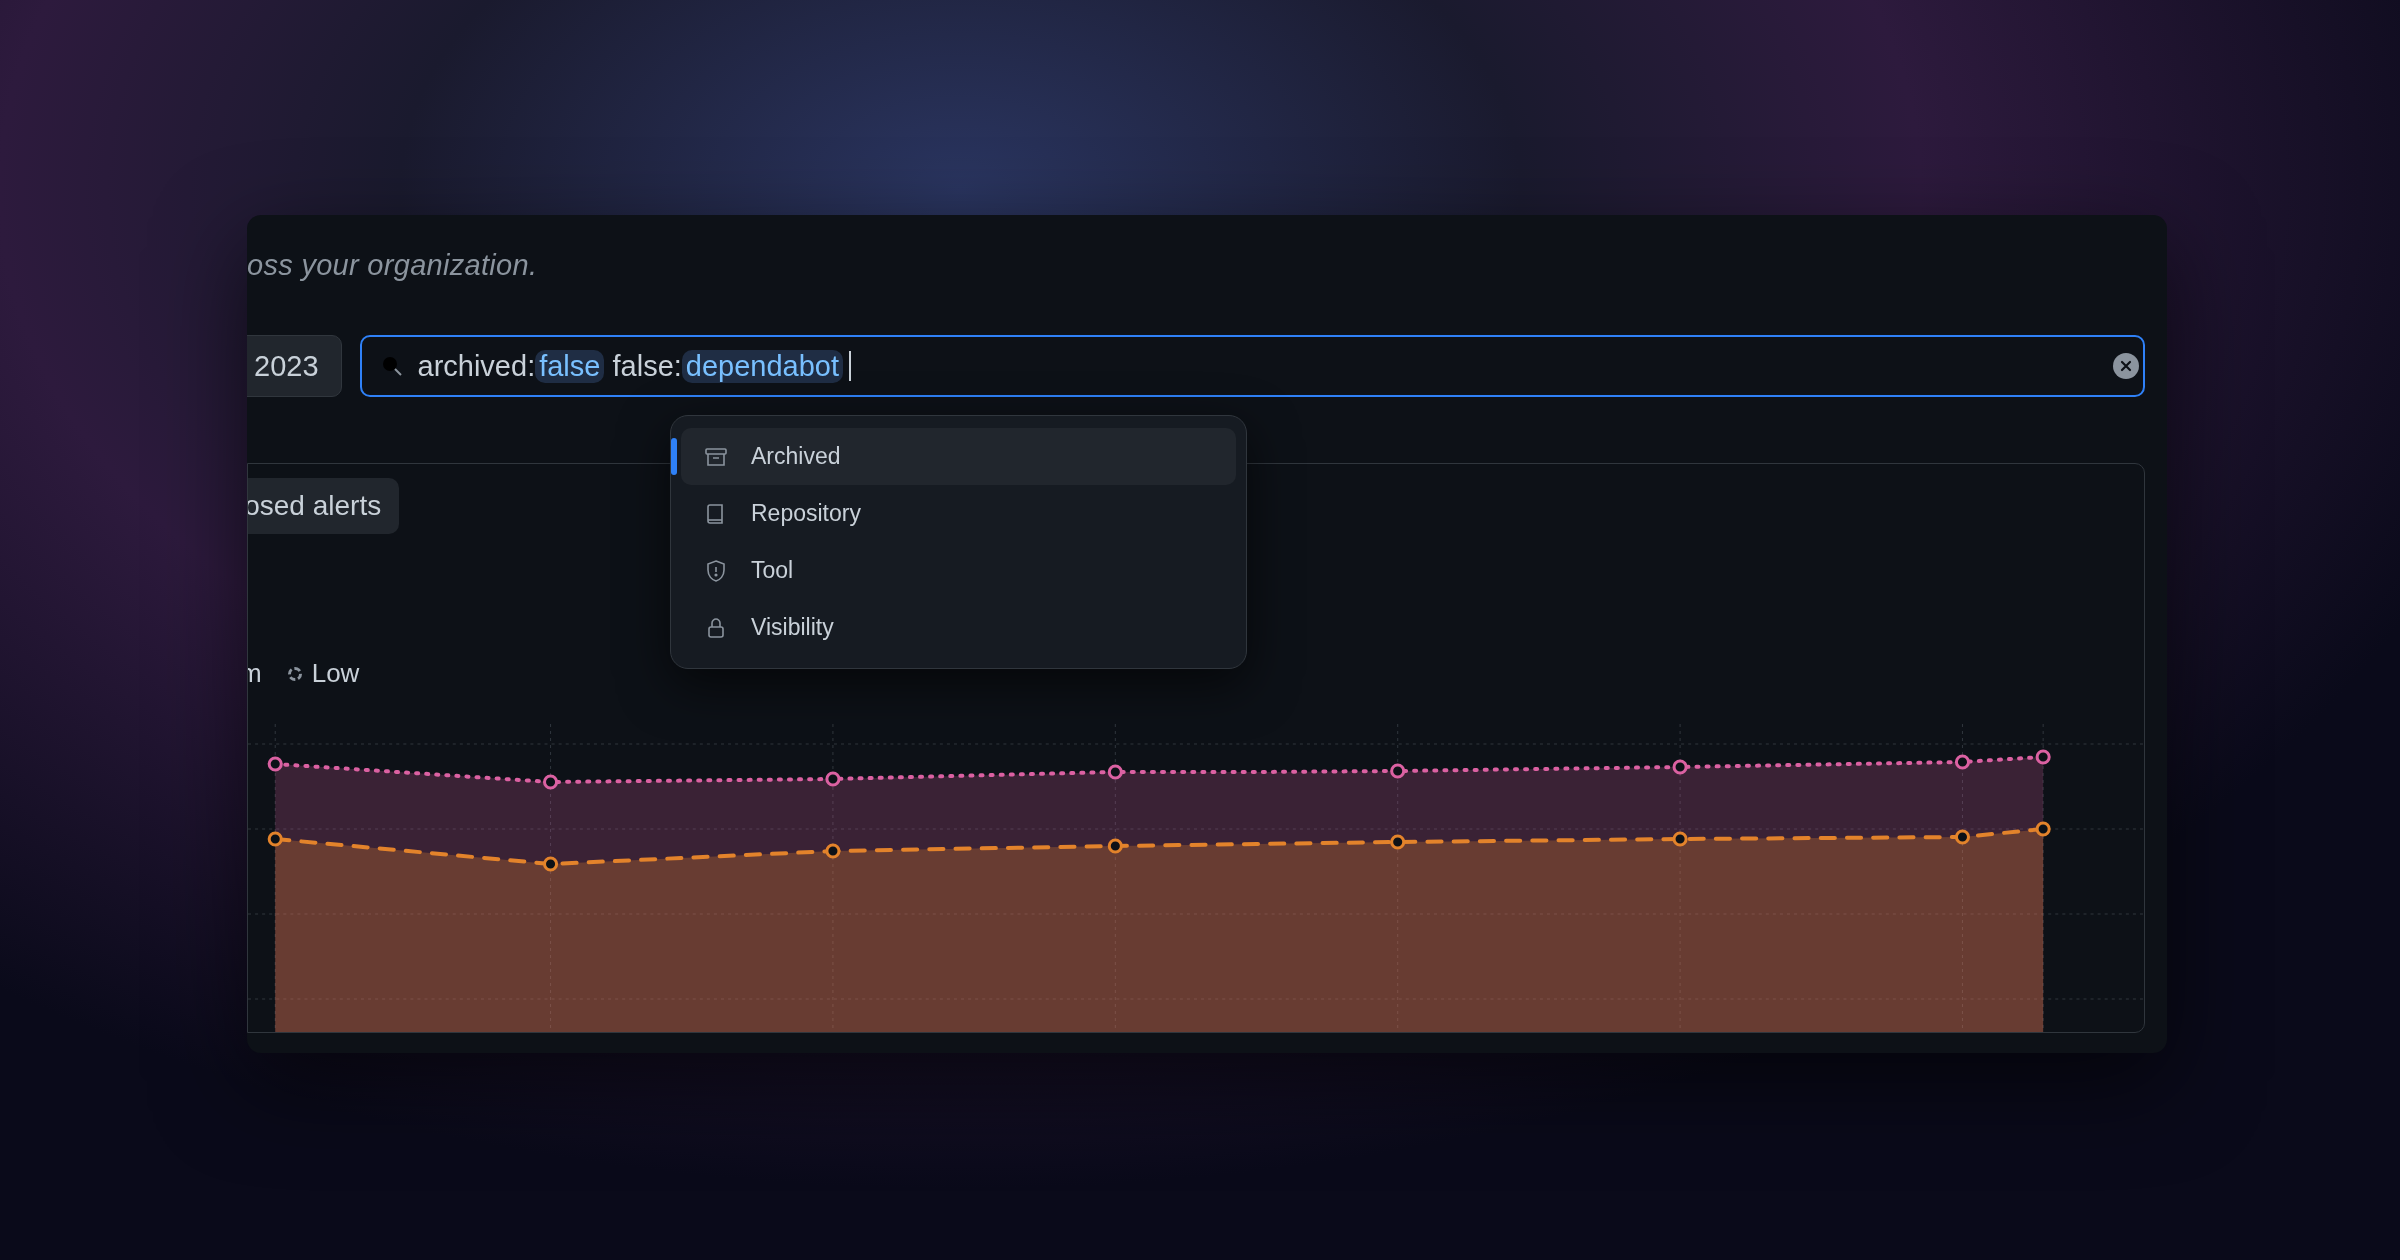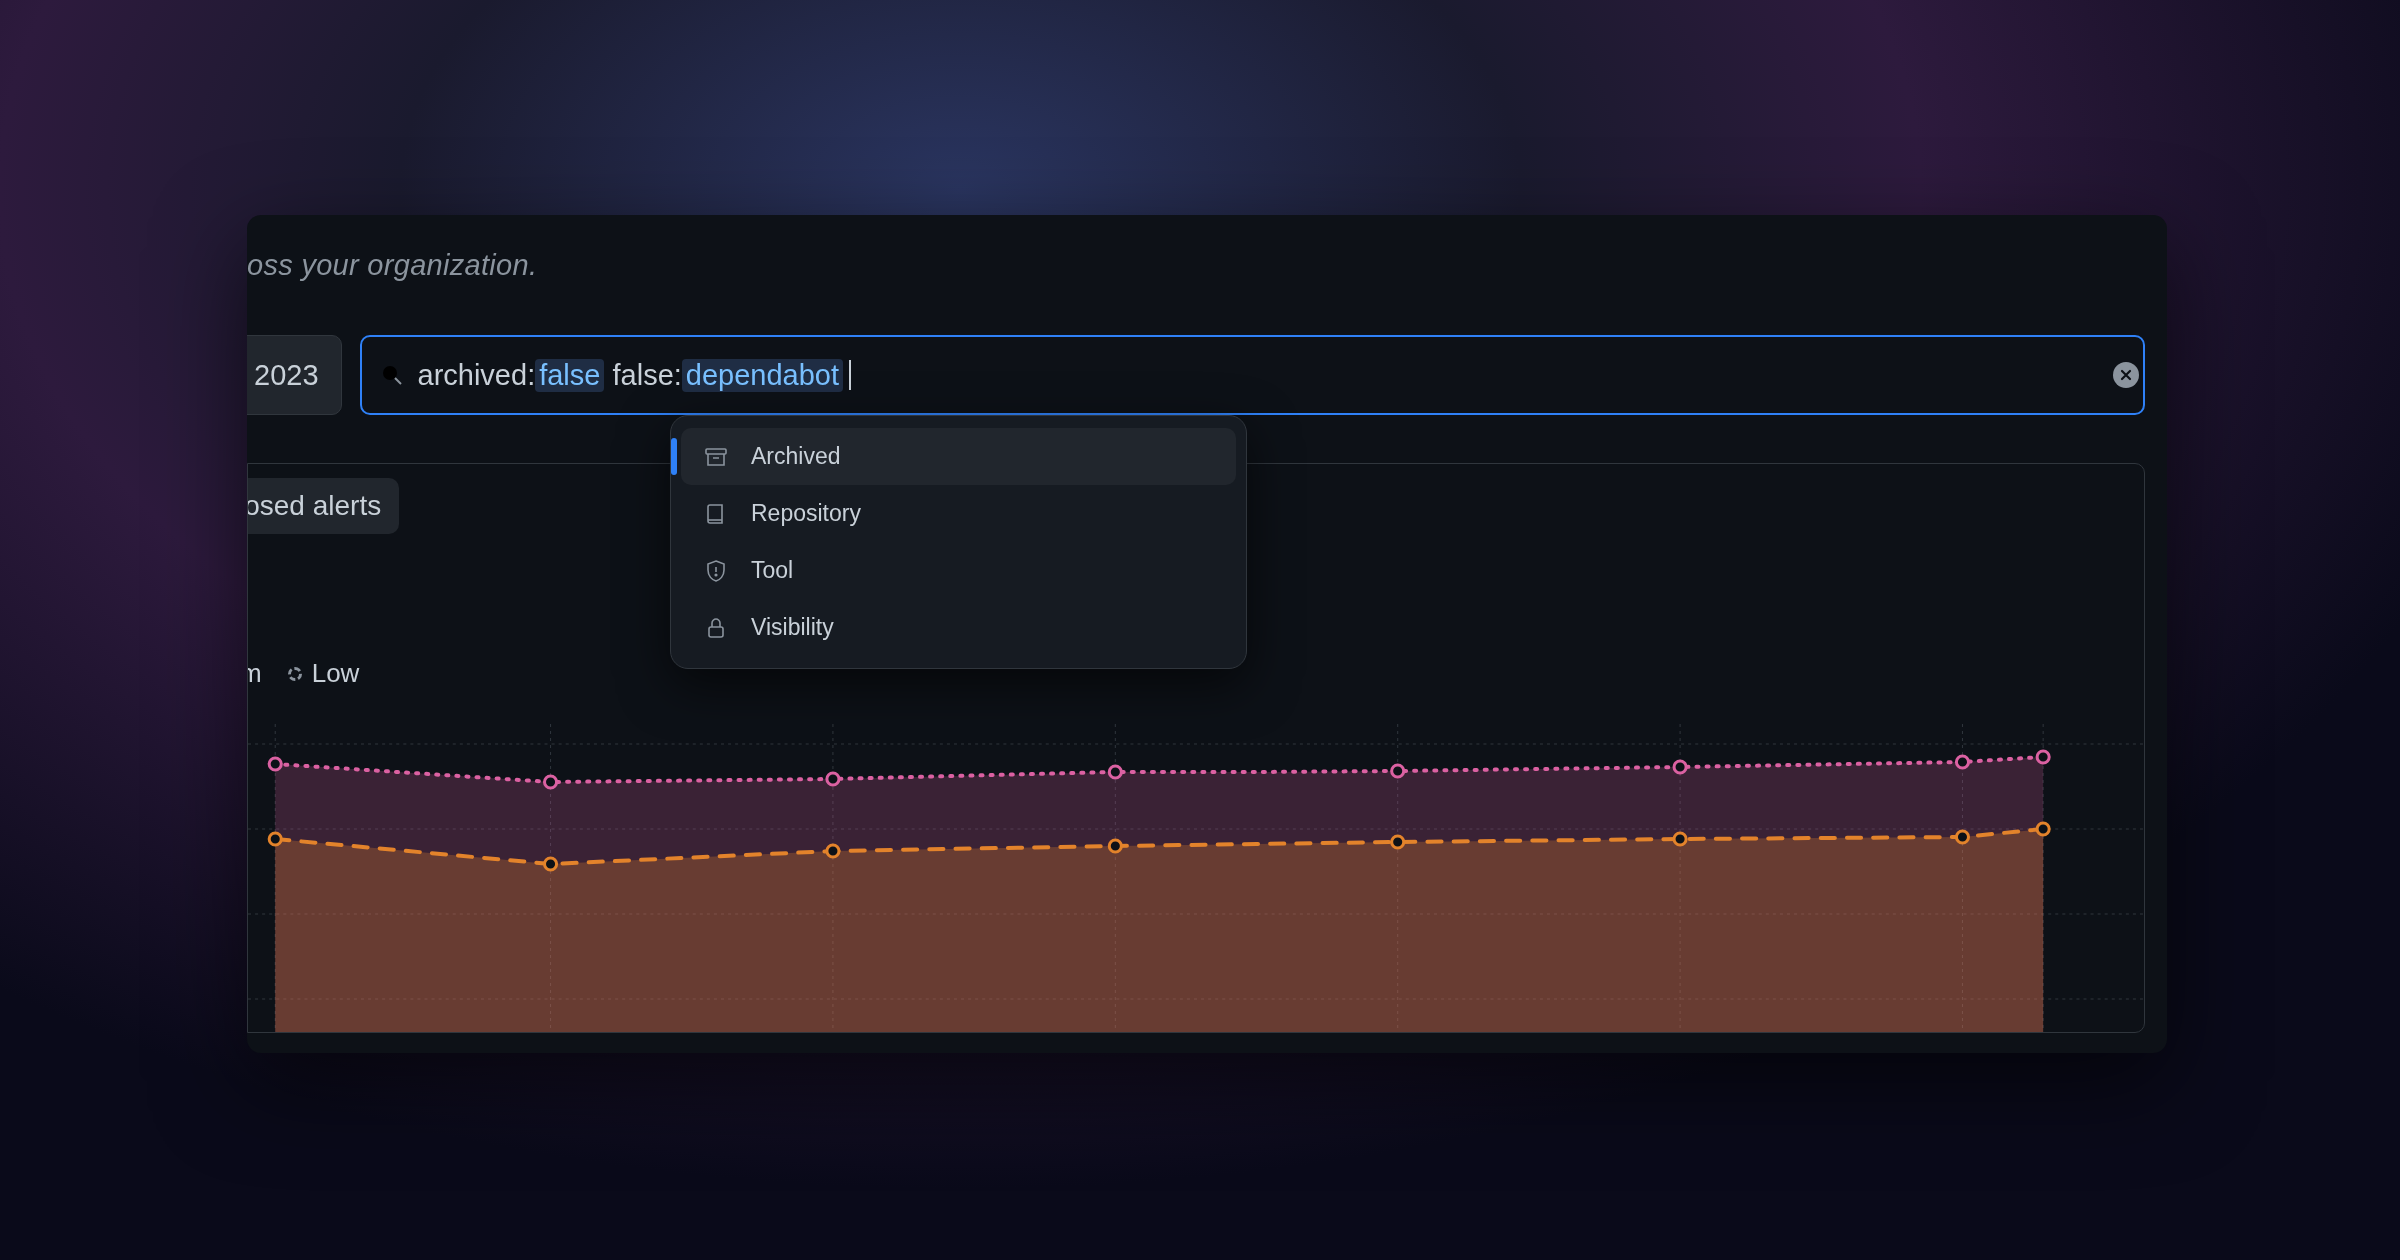--- a/index.html
+++ b/index.html
@@ -29,21 +29,21 @@
   color: #8b949e;
   font-size: 29px;
   letter-spacing: 0.3px;
   font-style: italic;
 }
 .filter-row {
   position: absolute;
   top: 120px;
   left: 0;
   right: 22px;
-  height: 80px;
+  height: 62px;
   display: flex;
   gap: 18px;
   align-items: stretch;
 }
 .date-chip {
   margin-left: -20px;
   background: #21262d;
   border: 1px solid #30363d;
   border-radius: 10px;
   color: #c9d1d9;
@@ -68,21 +68,21 @@
 .search-icon-wrap svg path { stroke: #8b949e; fill: none; stroke-width: 2; }
 .search-query {
   flex: 1;
   color: #c9d1d9;
   font-size: 29px;
   display: flex;
   align-items: center;
   gap: 0;
 }
 .q-key { color: #c9d1d9; }
-.q-val { color: #79c0ff; background: #1f2d44; border-radius: 4px; padding: 0 4px; }
+.q-val { color: #79c0ff; background: #1f2d44; border-radius: 10px; padding: 0 4px; }
 .cursor {
   display: inline-block;
   width: 2px;
   height: 30px;
   background: #c9d1d9;
   margin-left: 6px;
   vertical-align: middle;
 }
 .clear-btn {
   width: 26px; height: 26px;

